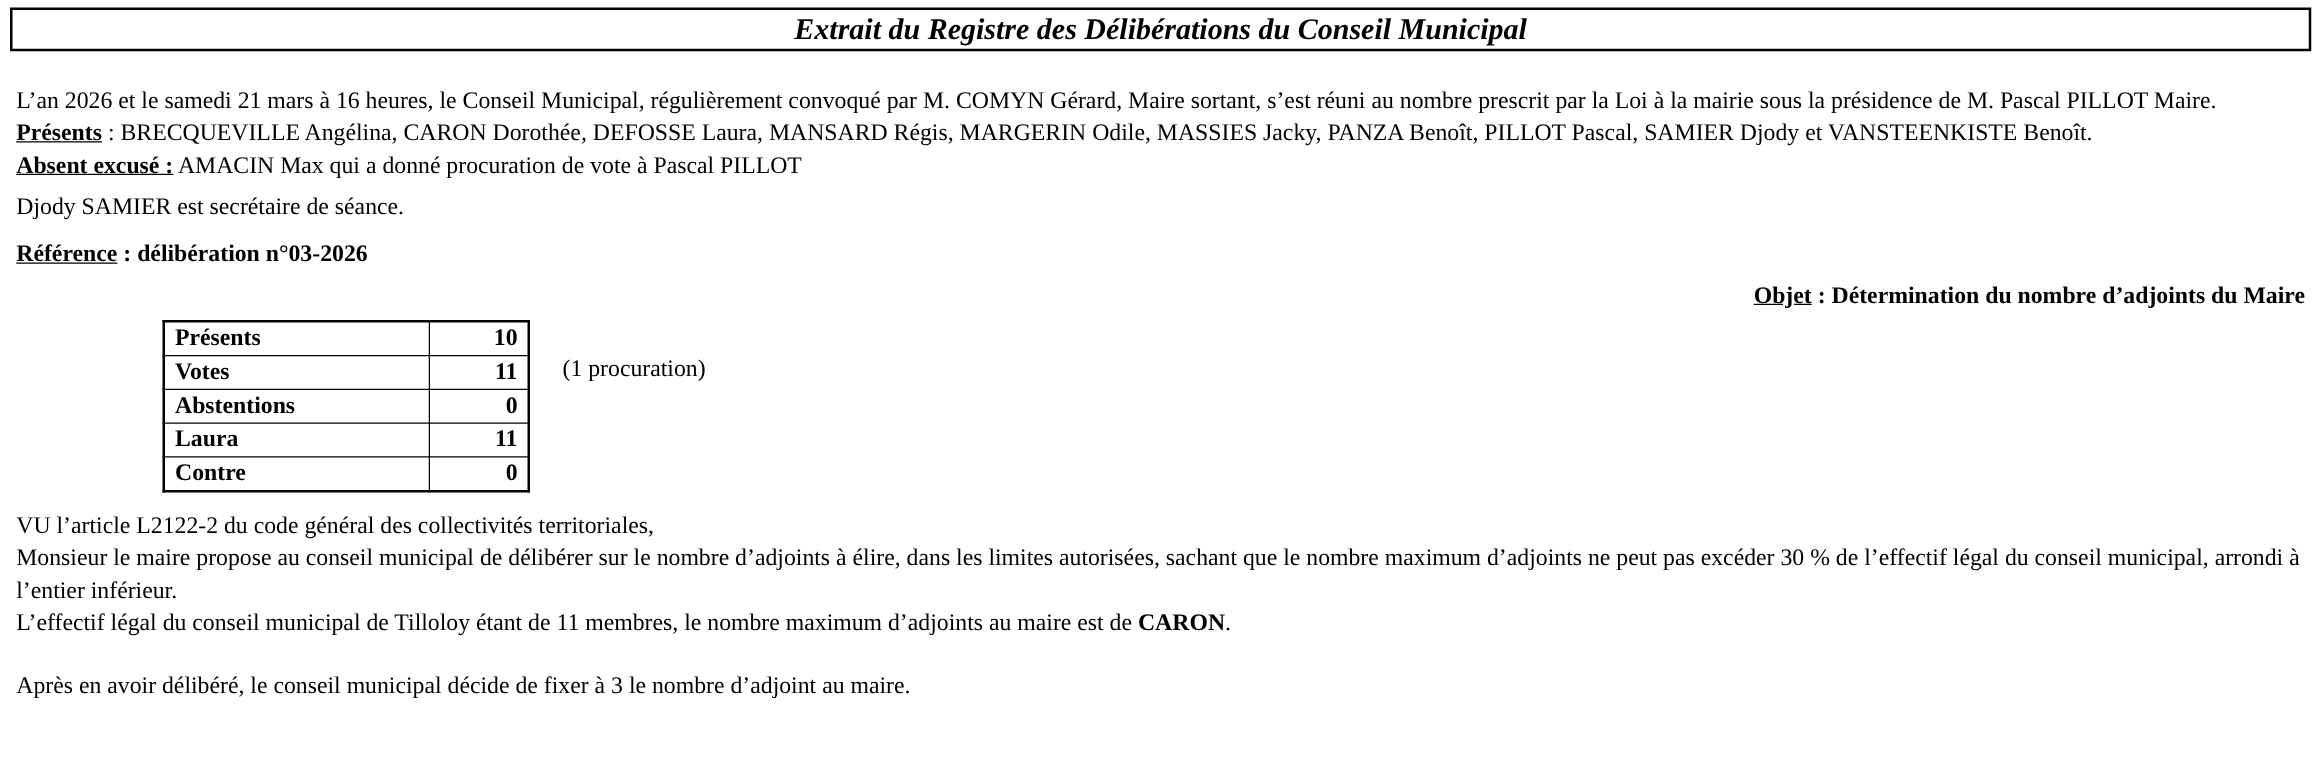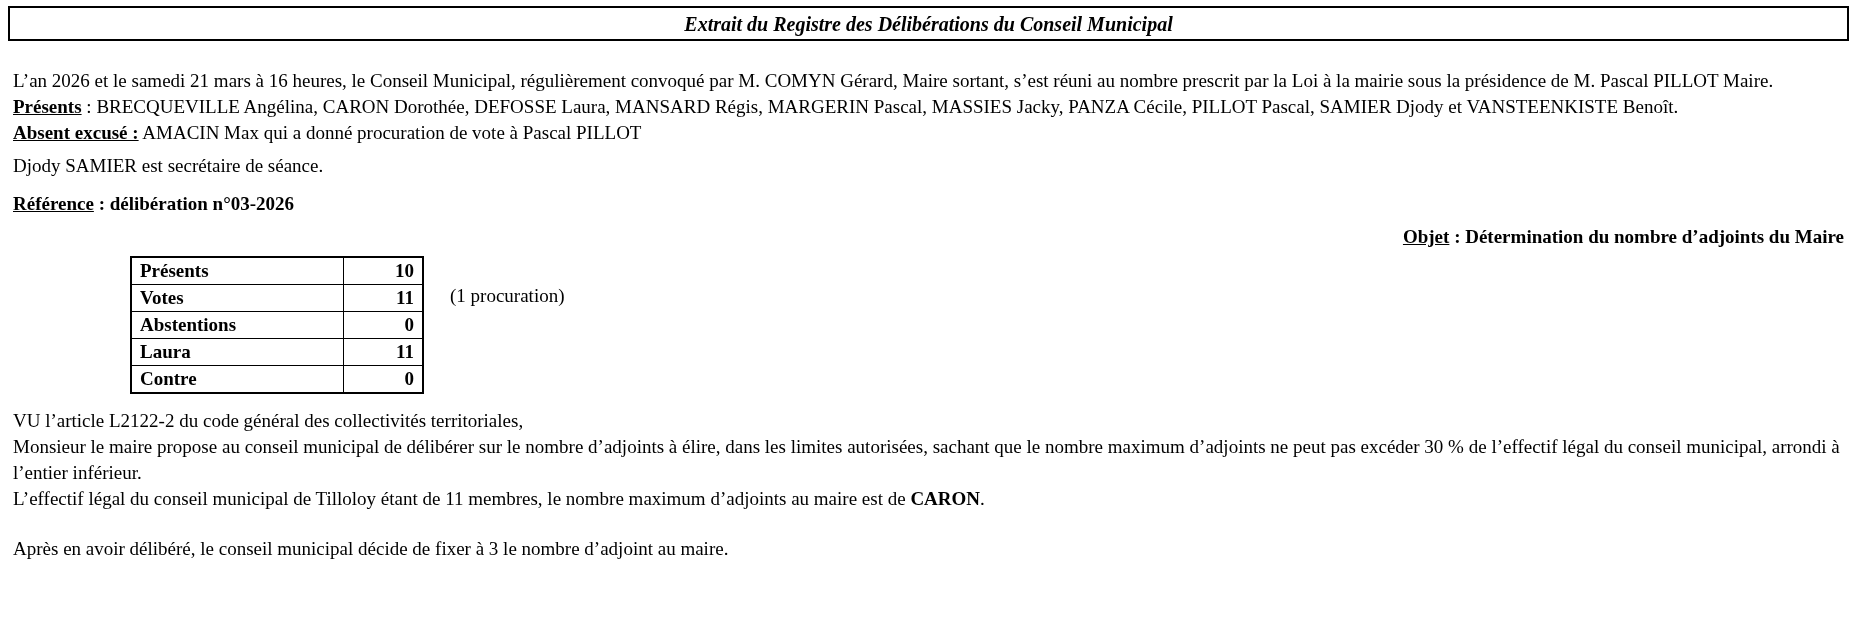--- a/index.html
+++ b/index.html
@@ -20,21 +20,21 @@
     margin: 6px 8px 0 8px;
     border: 2px solid #000000;
     height: 31px;
     display: flex;
     align-items: center;
     justify-content: center;
   }
   .title-text {
     font-weight: bold;
     font-style: italic;
-    font-size: 20px;
+    font-size: 24px;
   }
   .content {
     padding: 0 13px;
   }
   .para-intro { margin-top: 27px; }
   .label-underline-bold {
     font-weight: bold;
     text-decoration: underline;
   }
   .line-secretary { margin-top: 7px; }
@@ -72,21 +72,21 @@
 <body>
 
 <div class="title-box">
   <span class="title-text">Extrait du Registre des Délibérations du Conseil Municipal</span>
 </div>
 
 <div class="content">
 
   <div class="para-intro">
     <div>L’an 2026 et le samedi 21 mars à 16 heures, le Conseil Municipal, régulièrement convoqué par M. COMYN Gérard, Maire sortant, s’est réuni au nombre prescrit par la Loi à la mairie sous la présidence de M. Pascal PILLOT Maire.</div>
-    <div><span class="label-underline-bold">Présents</span><span> : </span><span>BRECQUEVILLE Angélina, CARON Dorothée, DEFOSSE Laura, MANSARD Régis, MARGERIN Pascal, MASSIES Jacky, PANZA Cécile, PILLOT Pascal, SAMIER Djody et VANSTEENKISTE Benoît.</span></div>
+    <div><span class="label-underline-bold">Présents</span><span> : </span><span>BRECQUEVILLE Angélina, CARON Dorothée, DEFOSSE Laura, MANSARD Régis, MARGERIN Odile, MASSIES Jacky, PANZA Benoît, PILLOT Pascal, SAMIER Djody et VANSTEENKISTE Benoît.</span></div>
     <div><span class="label-underline-bold">Absent excusé :</span><span> AMACIN Max qui a donné procuration de vote à Pascal PILLOT</span></div>
   </div>
 
   <div class="line-secretary">Djody SAMIER est secrétaire de séance.</div>
 
   <div class="line-reference"><span class="label-underline-bold">Référence</span><span> : délibération n°03-2026</span></div>
 
   <div class="line-objet"><span class="label-underline-bold">Objet</span><span> : Détermination du nombre d’adjoints du Maire</span></div>
 
   <div class="table-zone">

